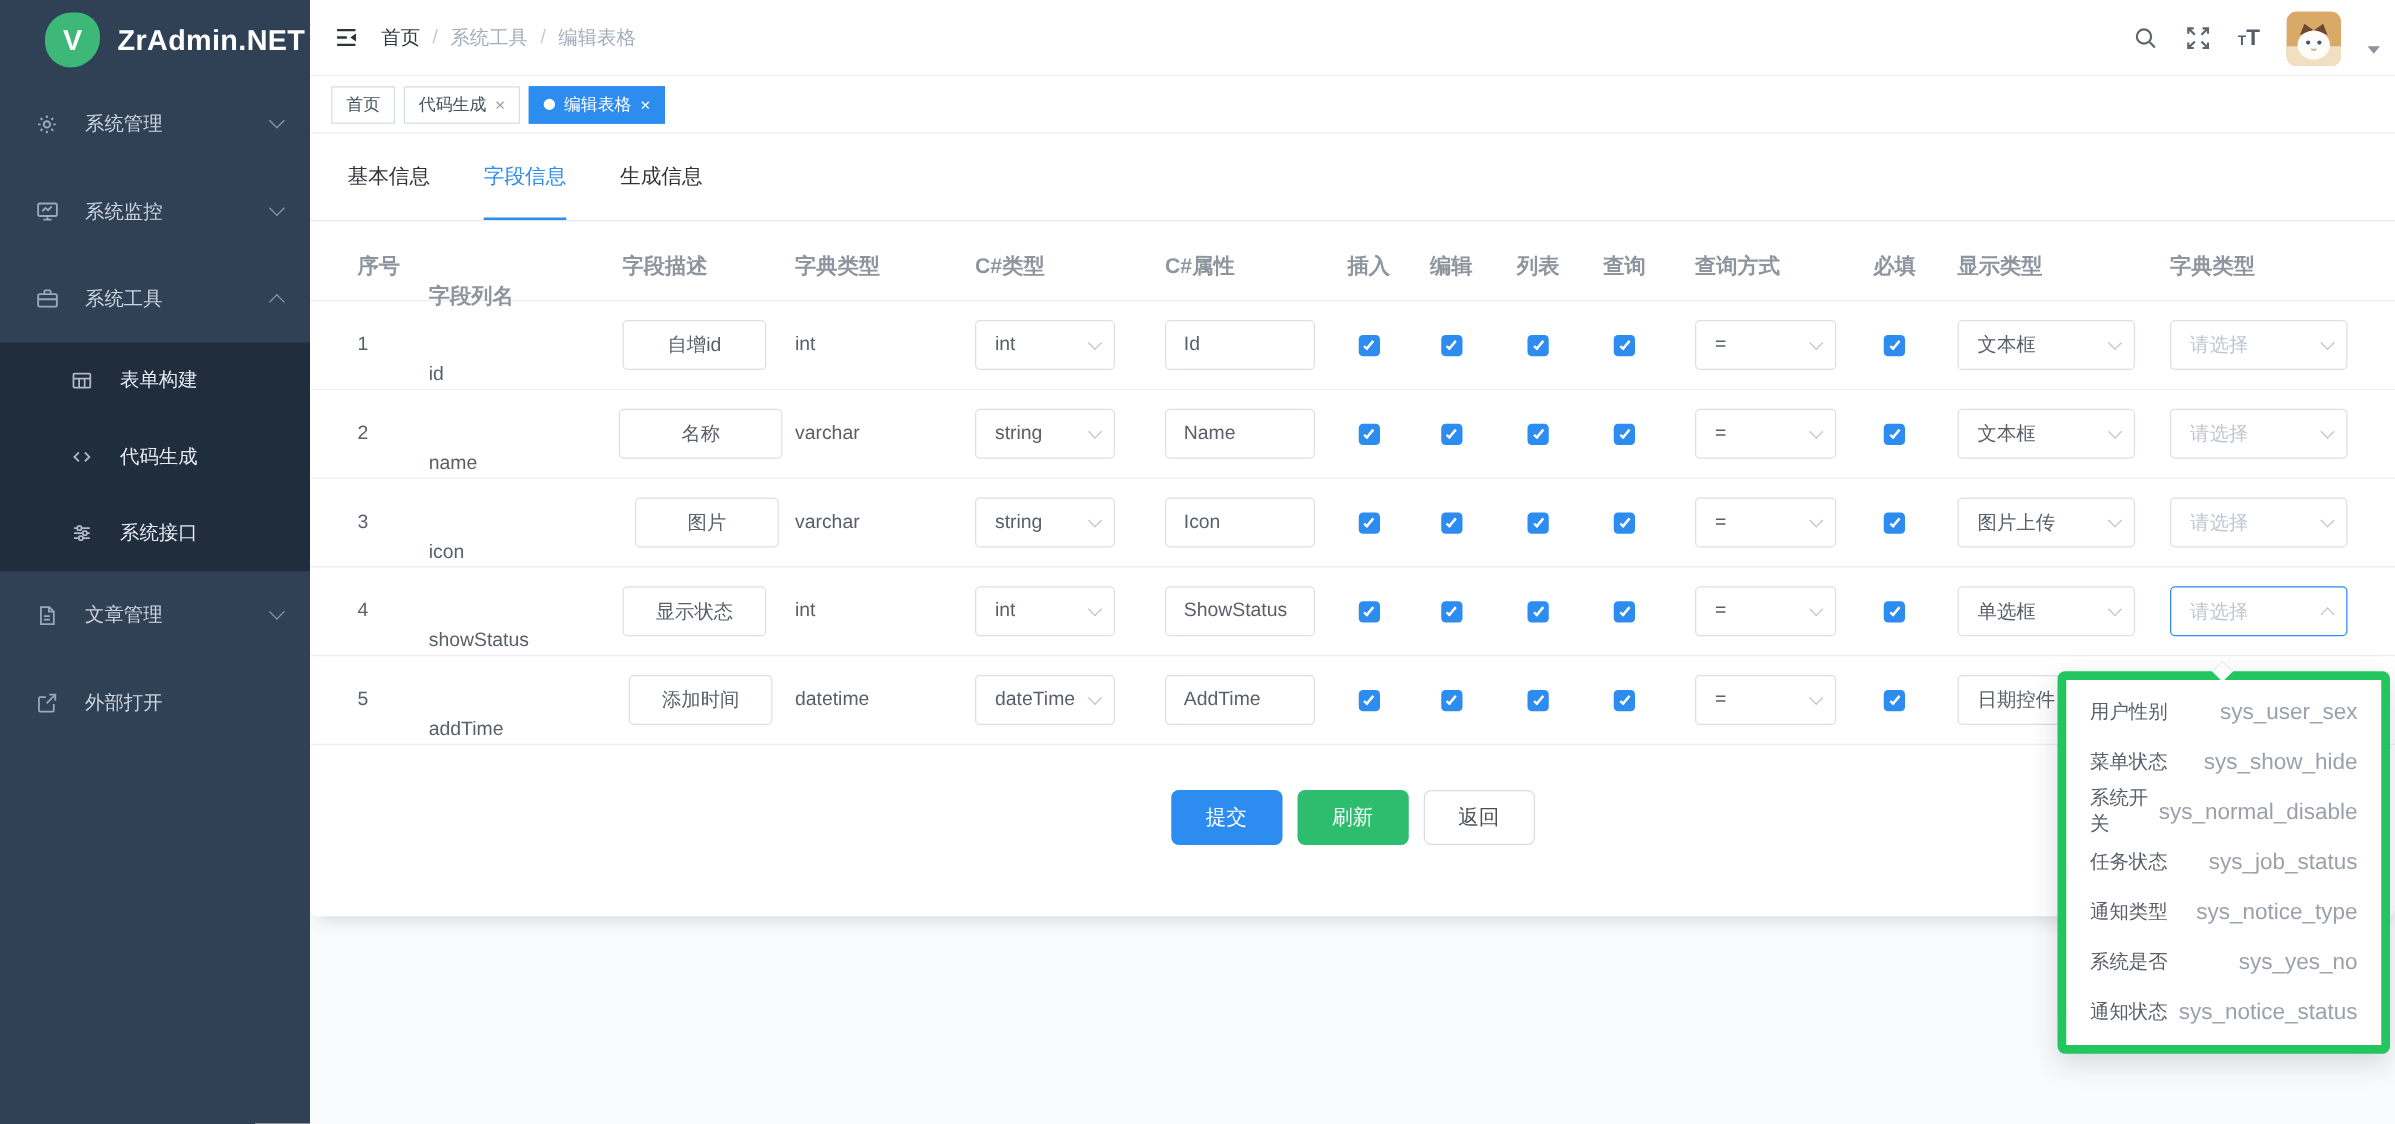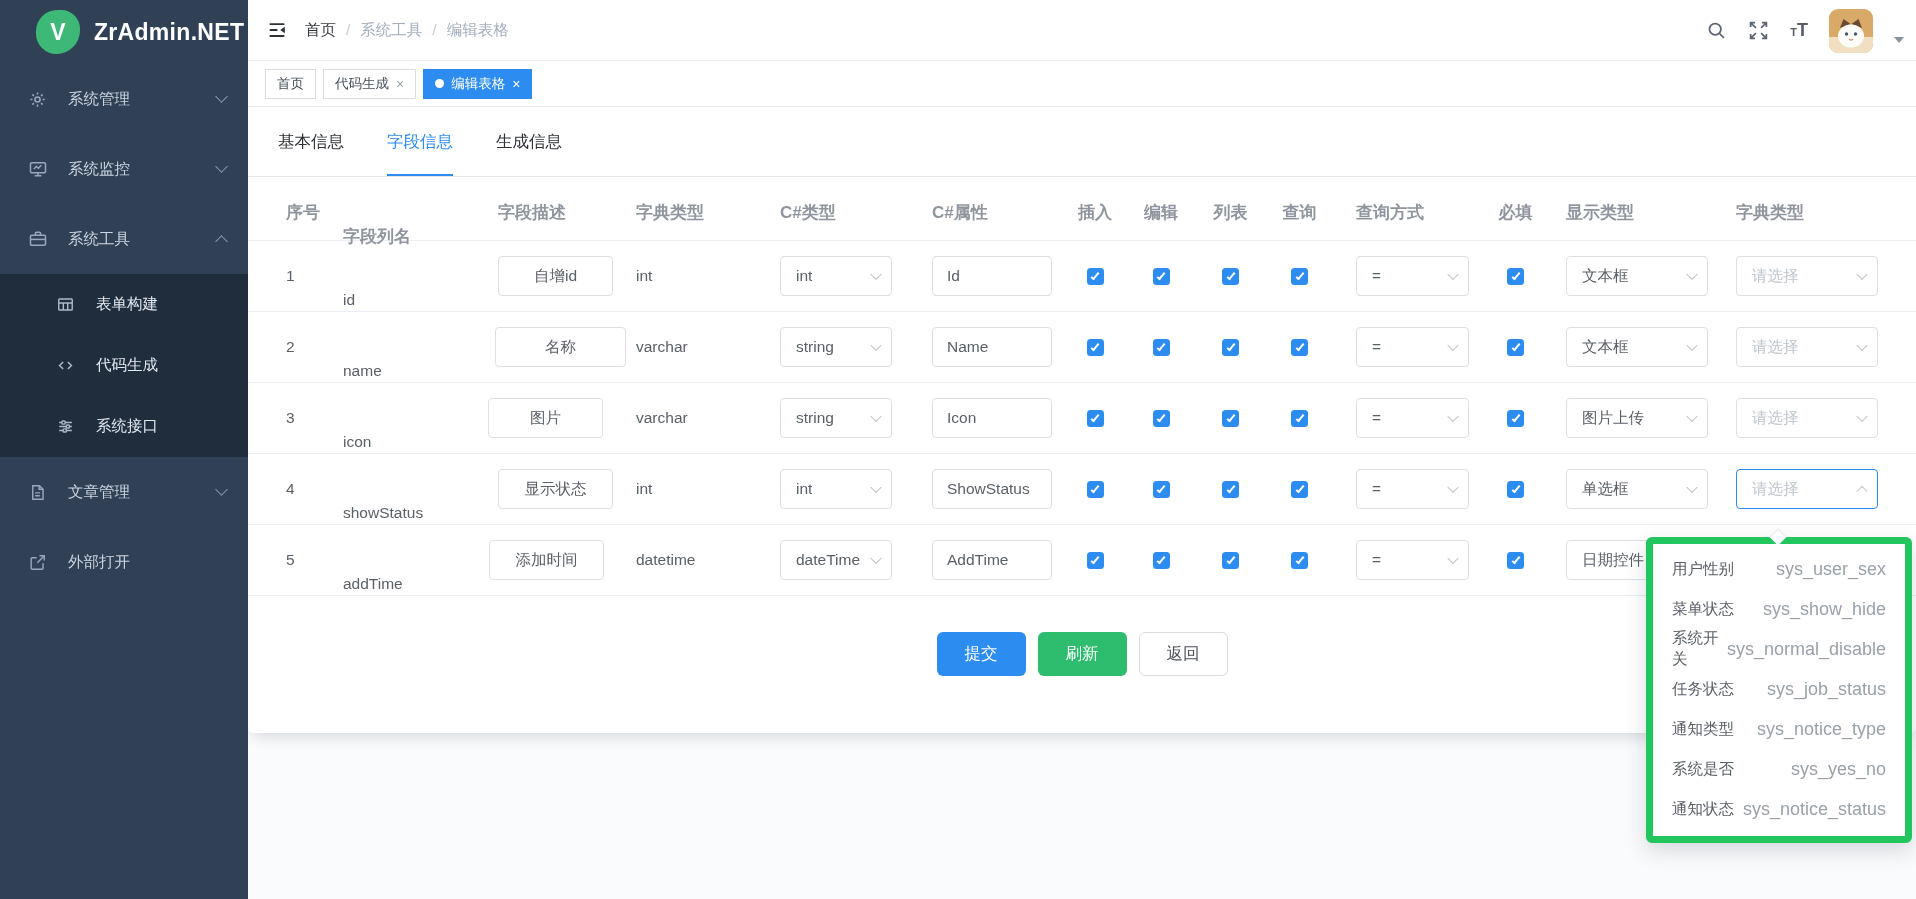--- a/index.html
+++ b/index.html
@@ -361,21 +361,21 @@
               <i class="chev"></i>
             </div>
             <div class="sel ph" style="width: 142px; margin-left: 20px;">
               <span class="txt">请选择</span>
               <i class="chev"></i>
             </div>
           </div>
           <div class="t-row">
             <span class="pad14">3</span>
             <span class="pad7">icon</span>
-            <input class="inp" readonly="" value="图片" style="width: 115px; margin-left: 0;">
+            <input class="inp" readonly="" value="图片" style="width: 115px; margin-left: 20px;">
             <span class="pad8">varchar</span>
             <div class="sel" style="width: 112px; margin-left: 10px;">
               <span class="txt" style="max-width: 65px;">string</span>
               <i class="chev"></i>
             </div>
             <input class="inp left" readonly="" value="Icon" style="width: 120px; margin-left: 18px;">
             <div class="cell-c">
               <span class="cb">
                 <i></i>
               </span>
@@ -457,21 +457,21 @@
               <i class="chev"></i>
             </div>
             <div class="sel ph focused up" style="width: 142px; margin-left: 20px;">
               <span class="txt">请选择</span>
               <i class="chev"></i>
             </div>
           </div>
           <div class="t-row">
             <span class="pad14">5</span>
             <span class="pad7">addTime</span>
-            <input class="inp" readonly="" value="添加时间" style="width: 115px; margin-left: 1px;">
+            <input class="inp" readonly="" value="添加时间" style="width: 115px; margin-left: 15px;">
             <span class="pad8">datetime</span>
             <div class="sel" style="width: 112px; margin-left: 10px;">
               <span class="txt" style="max-width: 65px;">dateTime</span>
               <i class="chev"></i>
             </div>
             <input class="inp left" readonly="" value="AddTime" style="width: 120px; margin-left: 18px;">
             <div class="cell-c">
               <span class="cb">
                 <i></i>
               </span>

